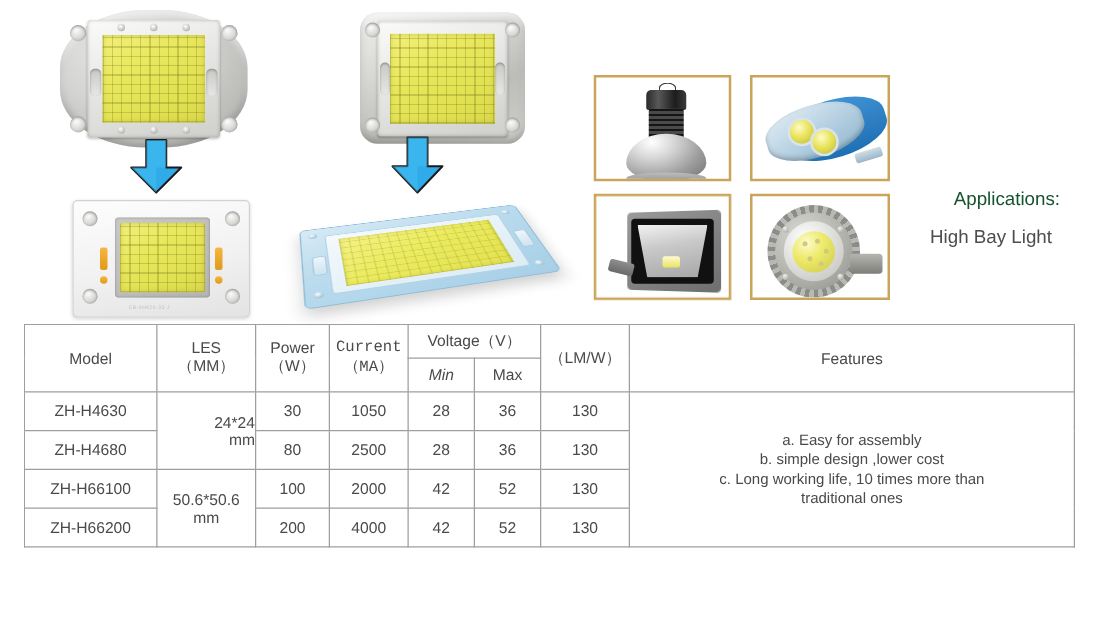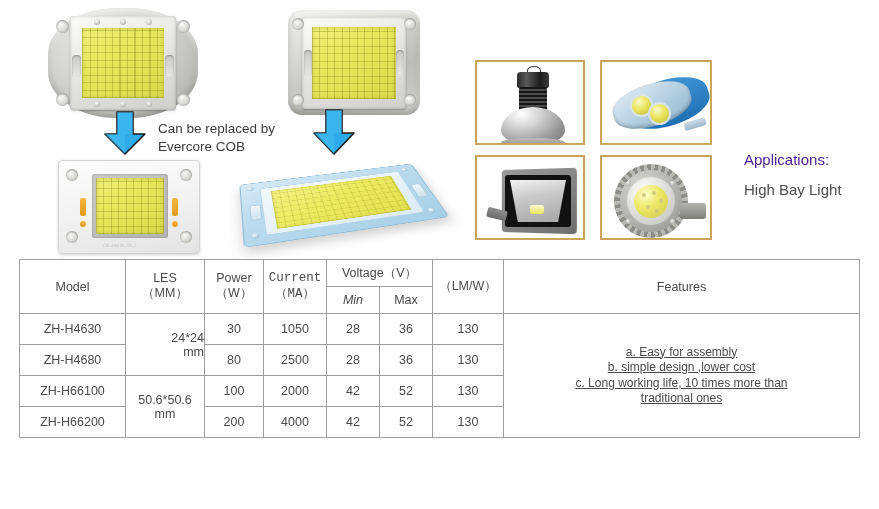--- a/index.html
+++ b/index.html
@@ -205,23 +205,23 @@
   .replaced-text {
     position: absolute;
     left: 158px; top: 120px;
     width: 175px;
     font-size: 13.5px;
     line-height: 18px;
     color: #3b3b3b;
   }
   .applications-title {
     position: absolute;
-    left: 744px; top: 151px;
+    left: 763px; top: 151px;
     font-size: 15px;
-    color: #4c1d95;
+    color: #14532d;
   }
   .applications-list {
     position: absolute;
     left: 744px; top: 180px;
     font-size: 15px;
     line-height: 20px;
     color: #4d4d4d;
   }
   .applications-list div { white-space: nowrap; }
 
@@ -243,21 +243,20 @@
   }
   table.spec th { height: 26px; }
   table.spec td { height: 30px; }
   td.features-cell {
     text-align: left;
     vertical-align: middle;
     padding: 2px 8px;
     font-size: 12px;
     line-height: 15.5px;
     white-space: pre-line;
-    text-decoration: underline;
   }
   .c-model { width: 105px; }
   .c-les   { width: 78px; }
   .c-power { width: 58px; }
   .c-cur   { width: 62px; font-family: Liberation Mono, monospace; }
   .c-min   { width: 52px; font-style: italic; }
   .c-max   { width: 52px; }
   .c-lm    { width: 70px; }
 
   .footnote {
@@ -309,22 +308,20 @@
     </svg>
   </div>
 
   <div class="arrow-down" style="left:309px; top:108px; width:50px; height:48px;">
     <svg width="50" height="48" viewBox="0 0 50 48">
       <polygon points="17,2 33,2 33,25 45,25 25,46 5,25 17,25" fill="#2eabe8" stroke="#1b1b1b" stroke-width="1.6" stroke-linejoin="round"></polygon>
       <polygon points="17,2 33,2 33,25 25,25 25,46 5,25 17,25" fill="#45bdf2" opacity="0.55"></polygon>
     </svg>
   </div>
 
-  <div class="replaced-text" style="white-space:pre-line;">Can be replaced by
-Evercore COB</div>
 
   <div class="cob-white" style="left:58px; top:160px; width:140px; height:92px;">
     <div class="cob-frame" style="left:33px; top:13px; width:76px; height:64px;"></div>
     <div class="phosphor" style="left:37px; top:17px; width:68px; height:56px; border-radius:2px;"></div>
     <div class="hole" style="left:7px;  top:8px;  width:12px;height:12px;"></div>
     <div class="hole" style="left:121px;top:8px;  width:12px;height:12px;"></div>
     <div class="hole" style="left:7px;  top:70px; width:12px;height:12px;"></div>
     <div class="hole" style="left:121px;top:70px; width:12px;height:12px;"></div>
     <div class="pad-orange" style="left:21px; top:37px; width:6px;height:18px;"></div>
     <div class="pad-orange" style="left:21px; top:60px; width:6px;height:6px;border-radius:50%;"></div>

